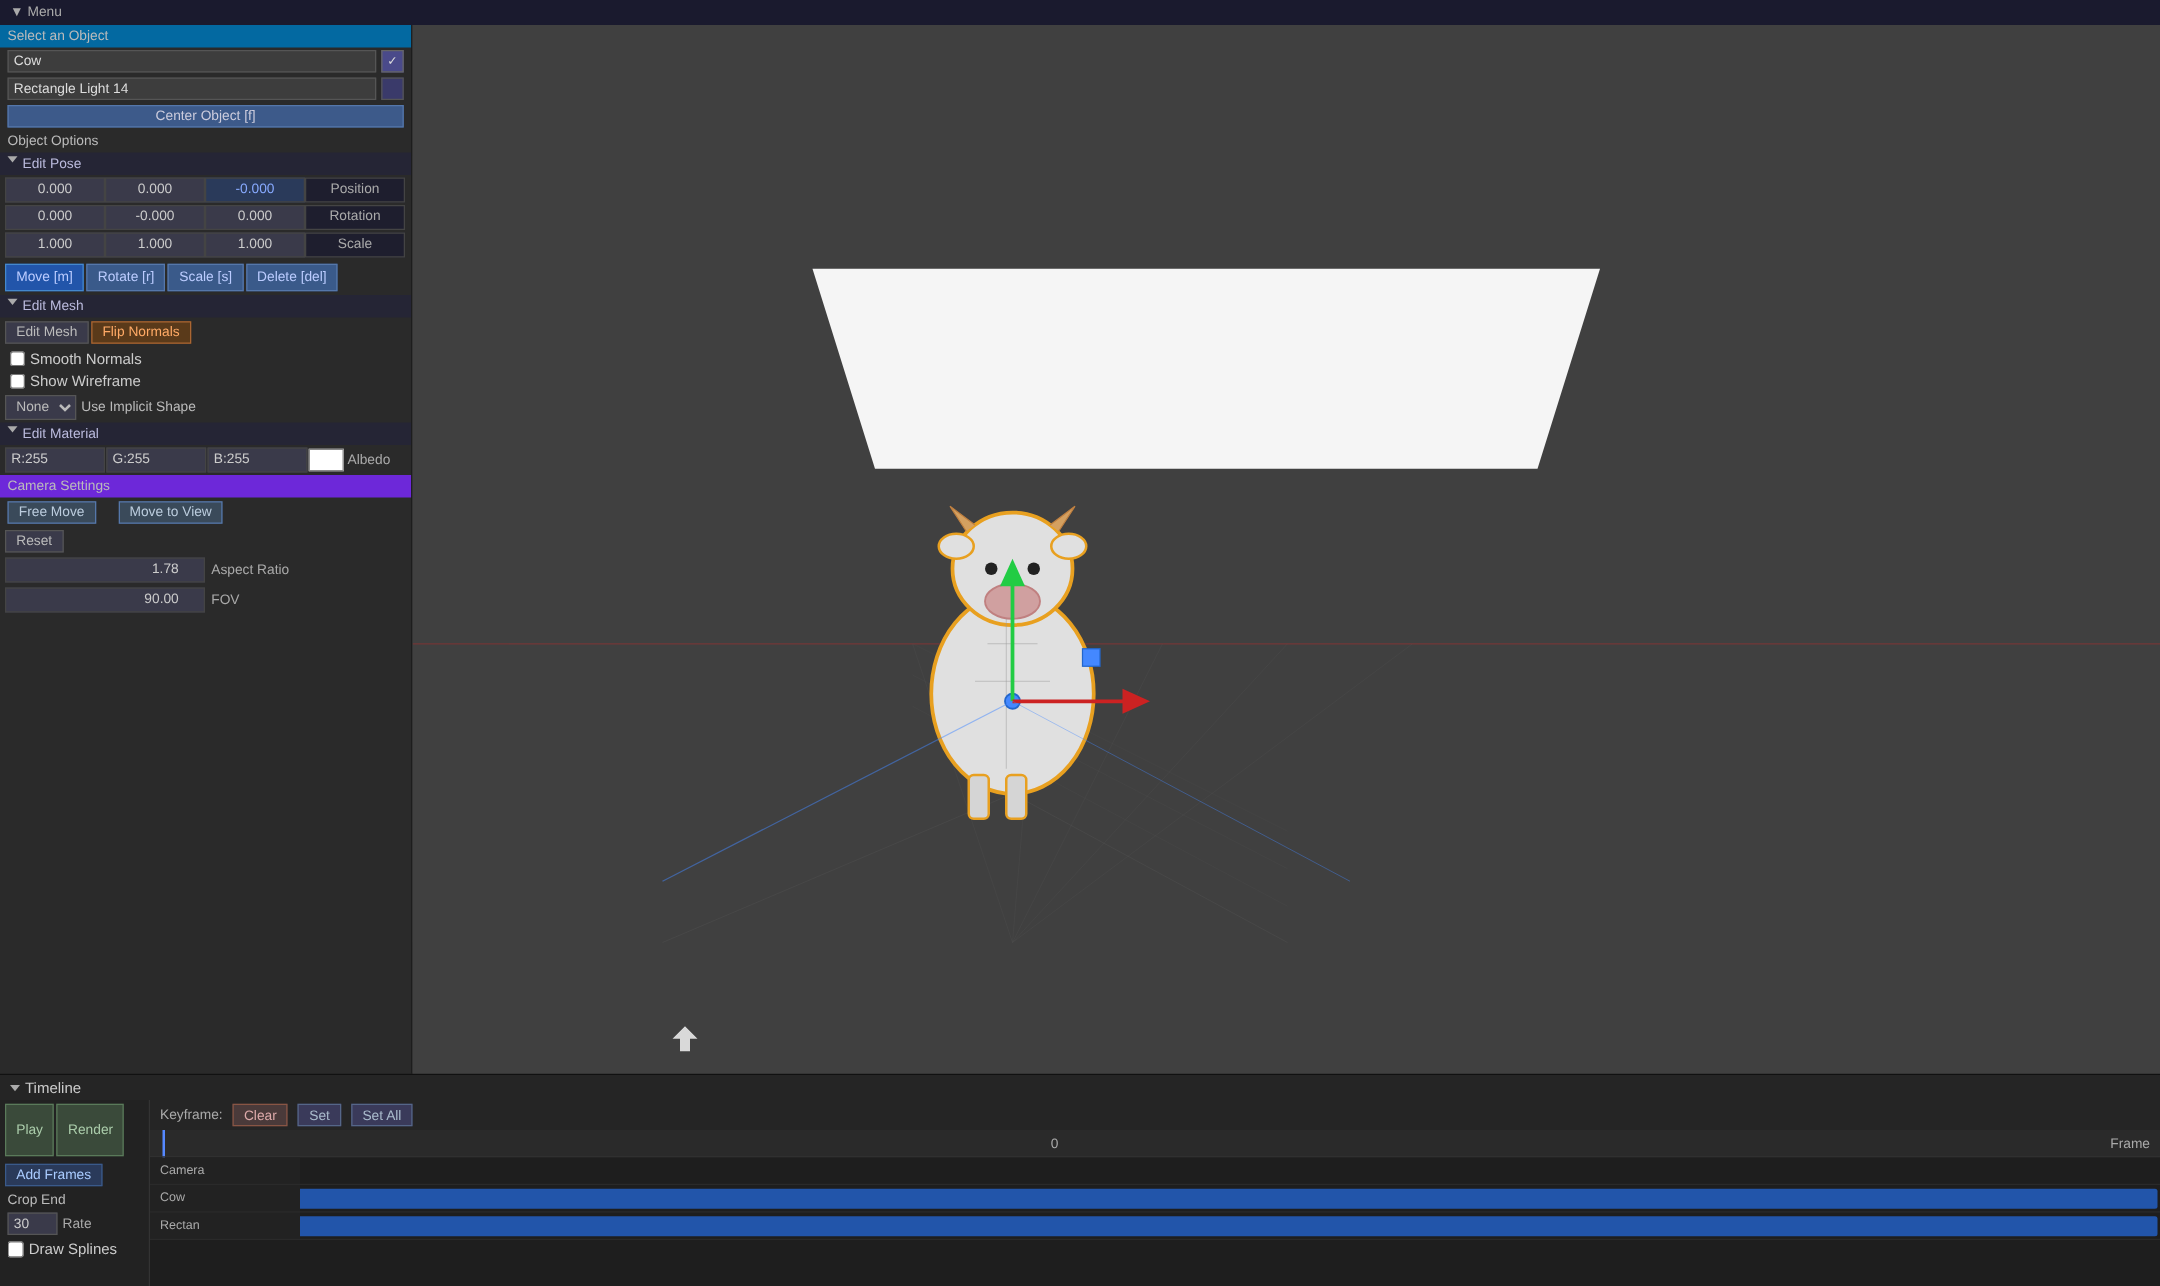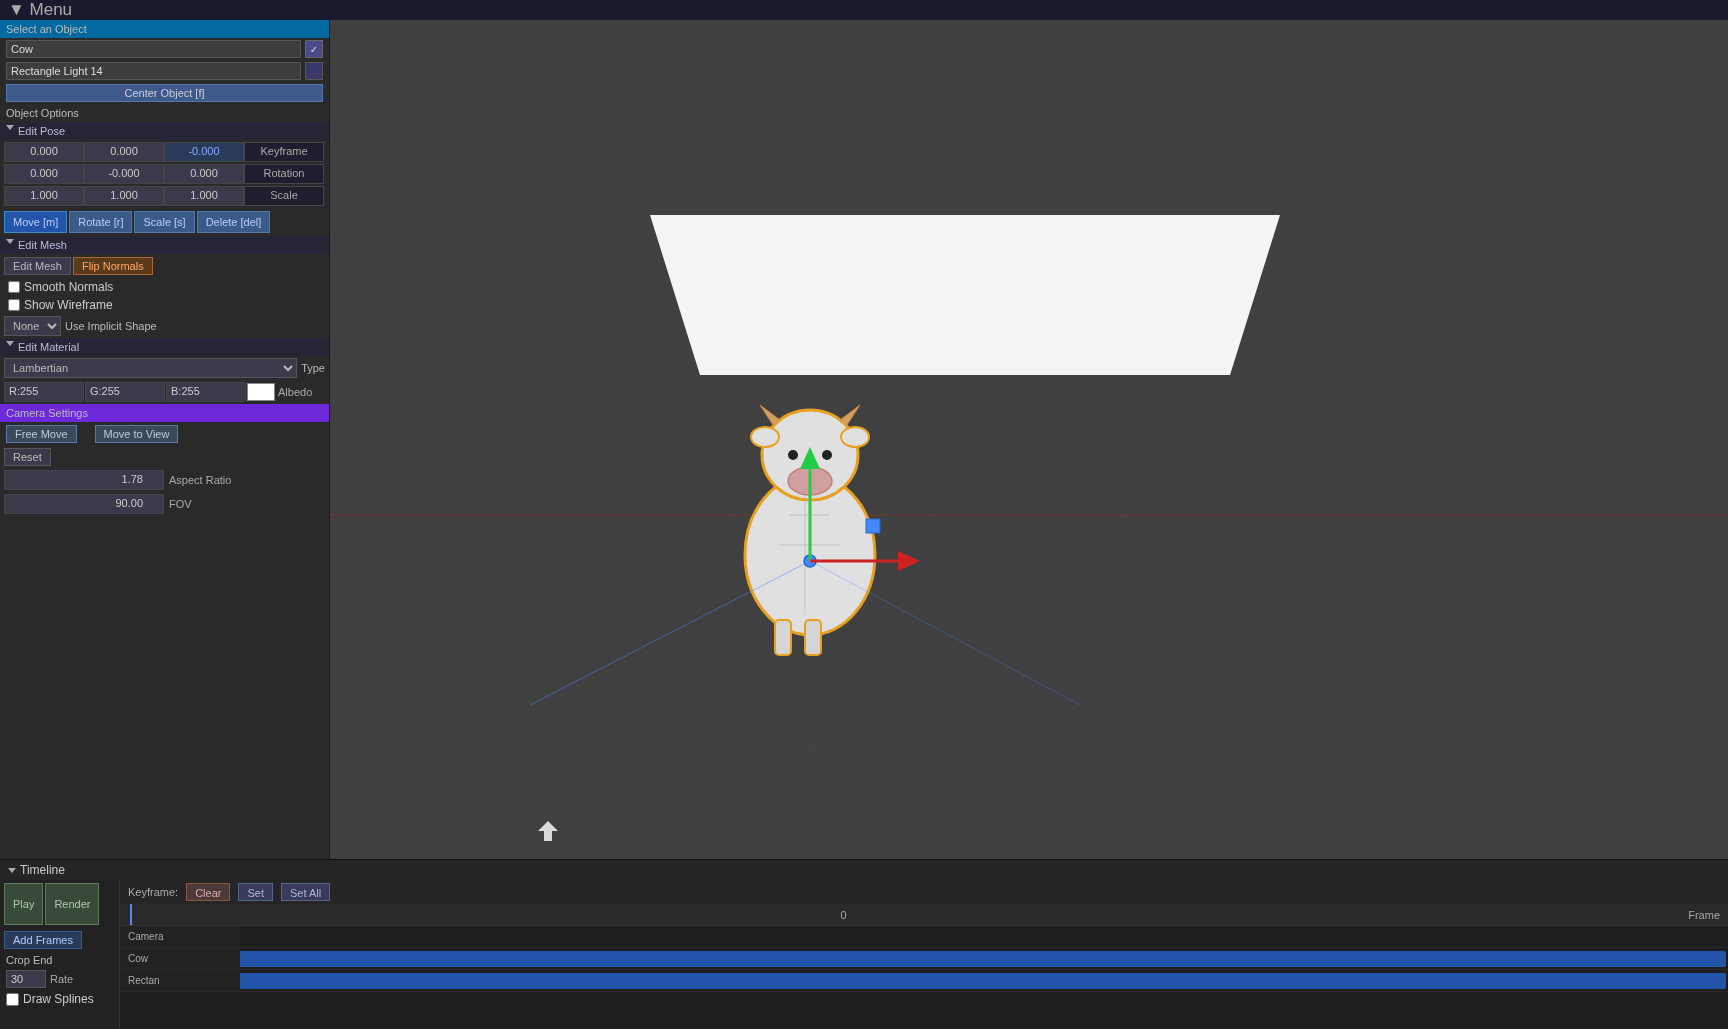--- a/index.html
+++ b/index.html
@@ -18,21 +18,21 @@
       display: flex;
       flex-direction: column;
       width: 1728px;
       height: 1029px;
     }
 
     .top-bar {
       background: #1a1a2e;
       color: #aaa;
       padding: 2px 8px;
-      font-size: 17px;
+      font-size: 11px;
       height: 20px;
       display: flex;
       align-items: center;
     }
 
     .main-area {
       display: flex;
       flex: 1;
       overflow: hidden;
     }
@@ -627,21 +627,21 @@
       <div class="subsection-header">
         <span class="tri-down"></span>
         <span>Edit Pose</span>
       </div>
 
       
       <div class="transform-grid">
         <div class="transform-cell">0.000</div>
         <div class="transform-cell">0.000</div>
         <div class="transform-cell highlighted">-0.000</div>
-        <div class="transform-label">Keyframe</div>
+        <div class="transform-label">Position</div>
       </div>
 
       
       <div class="transform-grid">
         <div class="transform-cell">0.000</div>
         <div class="transform-cell">-0.000</div>
         <div class="transform-cell">0.000</div>
         <div class="transform-label">Rotation</div>
       </div>
 
@@ -689,26 +689,20 @@
         </select>
         <span class="implicit-label">Use Implicit Shape</span>
       </div>
 
       
       <div class="subsection-header">
         <span class="tri-down"></span>
         <span>Edit Material</span>
       </div>
 
-      <div class="material-row">
-        <select class="material-select">
-          <option>Lambertian</option>
-        </select>
-        <span class="panel-label">Type</span>
-      </div>
 
       <div class="color-values-row">
         <div class="color-cell">R:255</div>
         <div class="color-cell">G:255</div>
         <div class="color-cell">B:255</div>
         <div class="color-swatch"></div>
         <span class="color-label">Albedo</span>
       </div>
 
       

